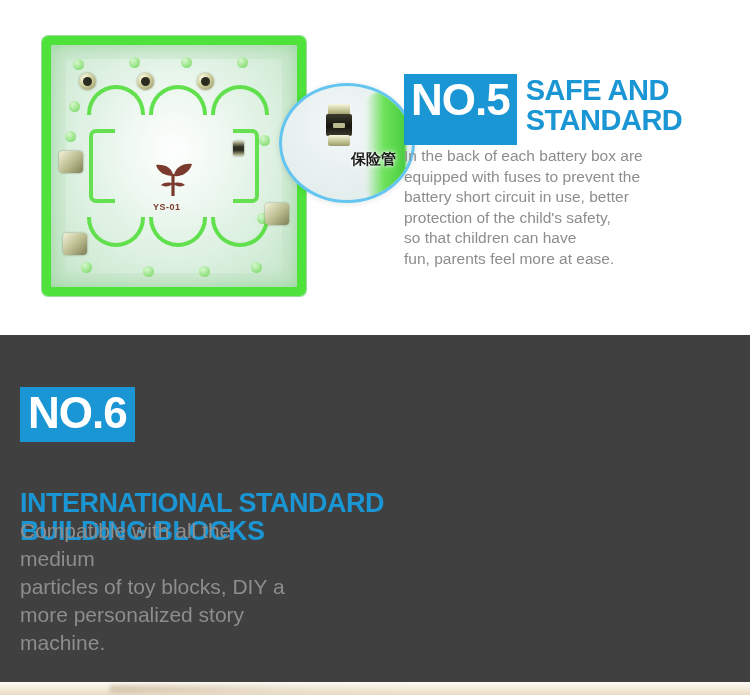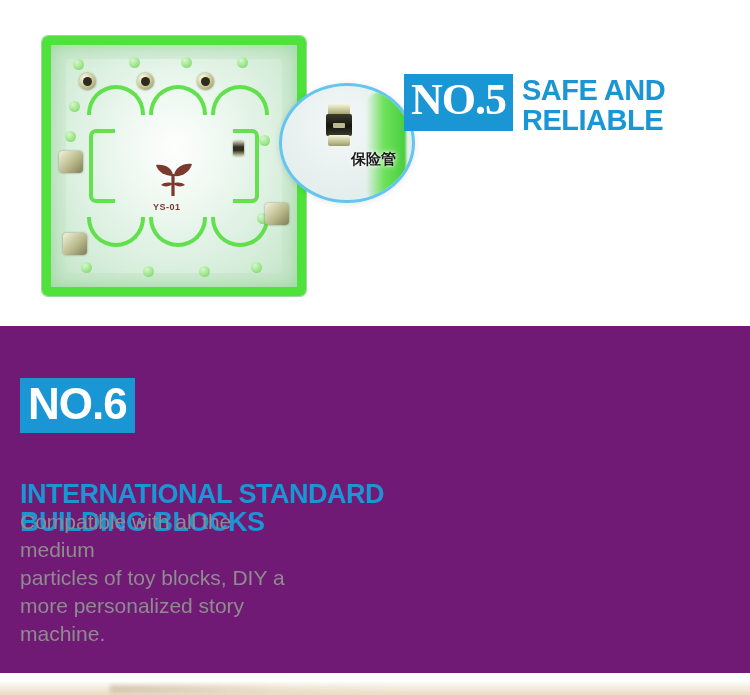--- a/index.html
+++ b/index.html
@@ -12,22 +12,22 @@
   }
 
   
   .section-5 {
     position:absolute; left:0; top:0; width:750px; height:335px;
     background:#ffffff;
   }
 
   
   .section-6 {
-    position:absolute; left:0; top:326px; width:750px; height:347px;
-    background:#701a75;
+    position:absolute; left:0; top:335px; width:750px; height:347px;
+    background:#404040;
   }
 
   
   .bottom-strip {
     position:absolute; left:0; top:682px; width:750px; height:13px;
     background:linear-gradient(180deg,#fdfbf6 0%,#f3ead9 55%,#e9dcc6 100%);
   }
   .bottom-strip .smudge {
     position:absolute; left:110px; top:3px; width:300px; height:8px;
     background:linear-gradient(90deg,rgba(190,170,140,.55),rgba(210,195,170,.15) 60%,rgba(255,255,255,0));
@@ -52,21 +52,21 @@
   }
   .body-copy {
     color:#8d8d8d;
     line-height:1.33;
     white-space:pre-line;
   }
 
   
   .s5-text { position:absolute; left:404px; top:74px; width:330px; }
   .s5-headrow { display:flex; align-items:flex-start; gap:9px; }
-  .s5-badge { font-size:44px; padding:4px 7px 9px 7px;font-family:Liberation Serif, serif; }
+  .s5-badge { font-size:44px; padding:4px 7px 23px 7px; }
   .s5-title { font-size:29px; padding-top:2px; }
   .s5-body { position:absolute; left:404px; top:146px; width:300px; font-size:15.5px; }
 
   
   .s6-text { position:absolute; left:20px; top:52px; width:400px; }
   .s6-badge { font-size:44px; padding:4px 8px 7px 8px; }
   .s6-title { font-size:27px; margin-top:14px; }
   .s6-body { position:absolute; left:20px; top:182px; width:270px; font-size:21px; }
 
   
@@ -256,23 +256,29 @@
         <div class="cap bot"></div>
       </div>
       <div class="callout-label">保险管</div>
     </div>
   </div>
 
   <div class="s5-text">
     <div class="s5-headrow">
       <span class="badge s5-badge">NO.5</span>
       <span class="headline s5-title" style="white-space:pre-line;">SAFE AND
-RELIABLE</span>
+STANDARD</span>
     </div>
   </div>
+  <div class="body-copy s5-body">In the back of each battery box are
+equipped with fuses to prevent the
+battery short circuit in use, better
+protection of the child's safety,
+so that children can have
+fun, parents feel more at ease.</div>
 </div>
 
 <div class="section-6">
 
   <div class="s6-text">
     <div><span class="badge s6-badge">NO.6</span></div>
     <div class="headline s6-title" style="white-space:pre-line;margin-top:48px;">INTERNATIONAL STANDARD
 BUILDING BLOCKS</div>
   </div>
   <div class="body-copy s6-body">Compatible with all the medium

